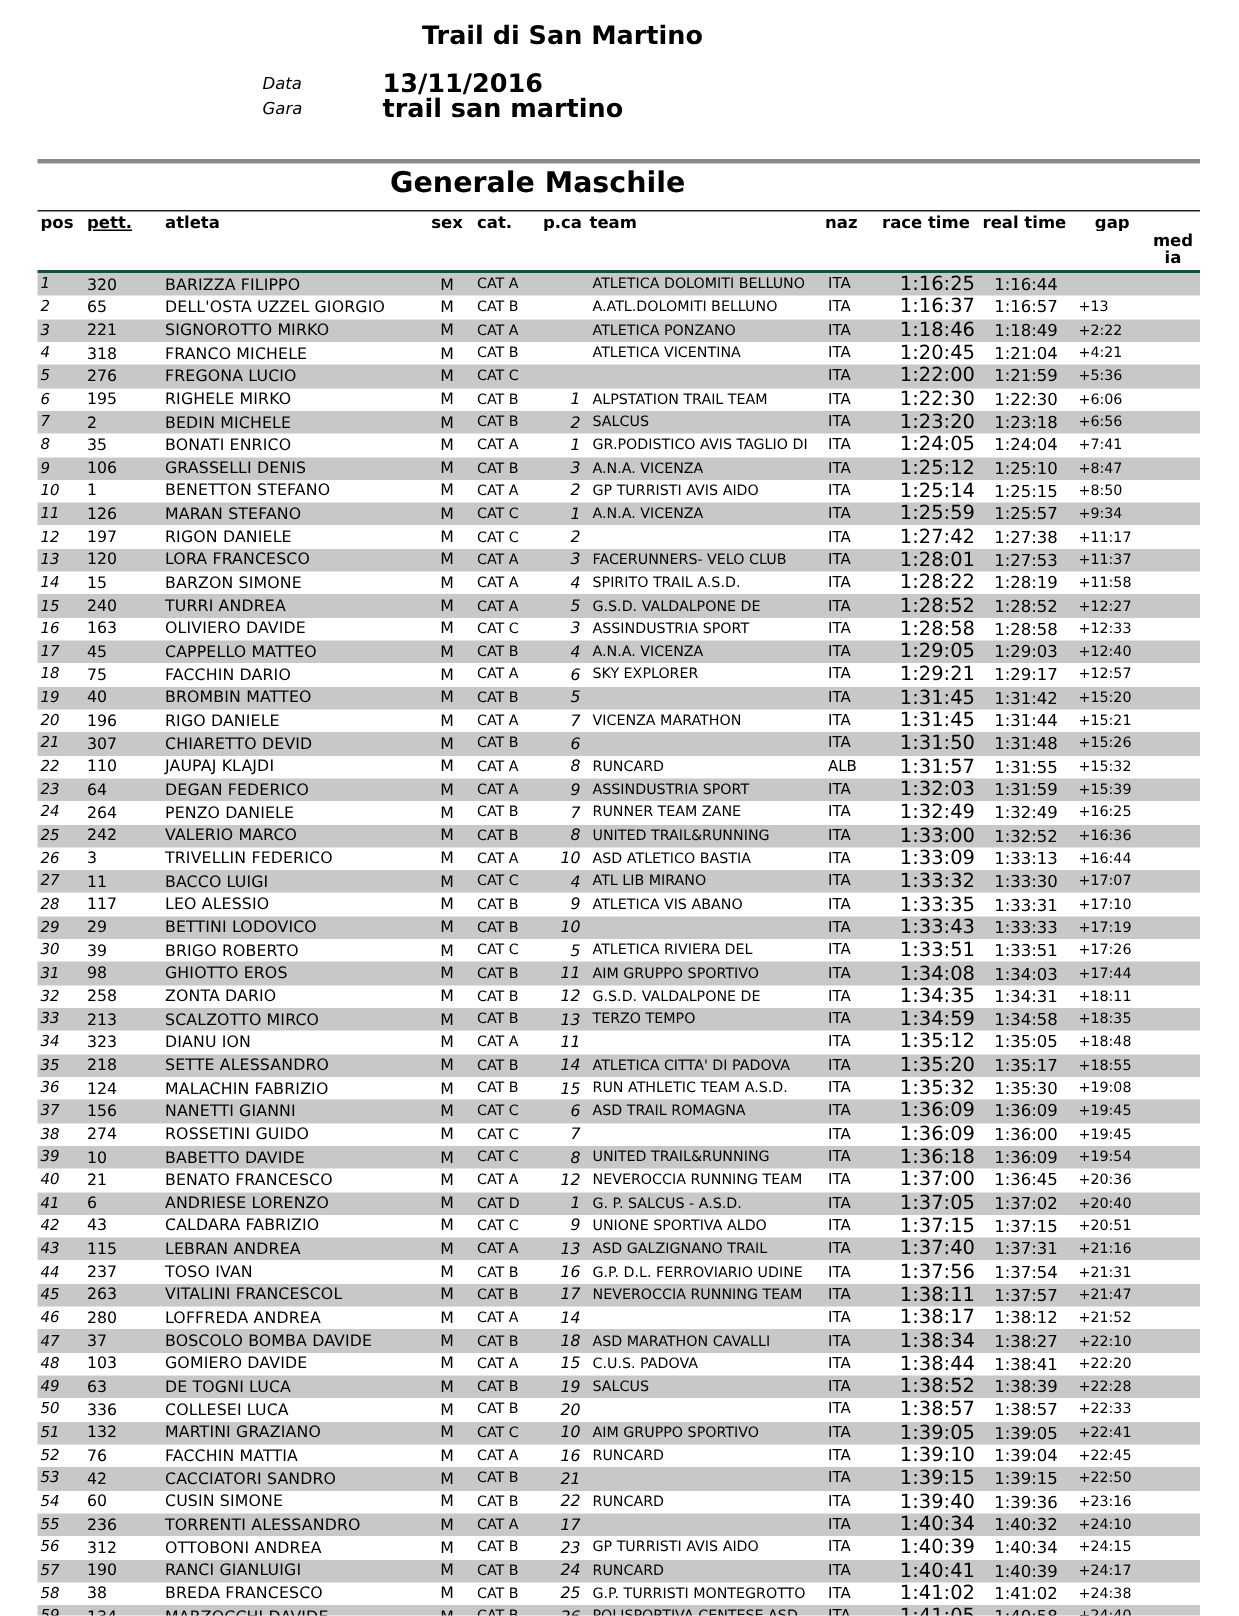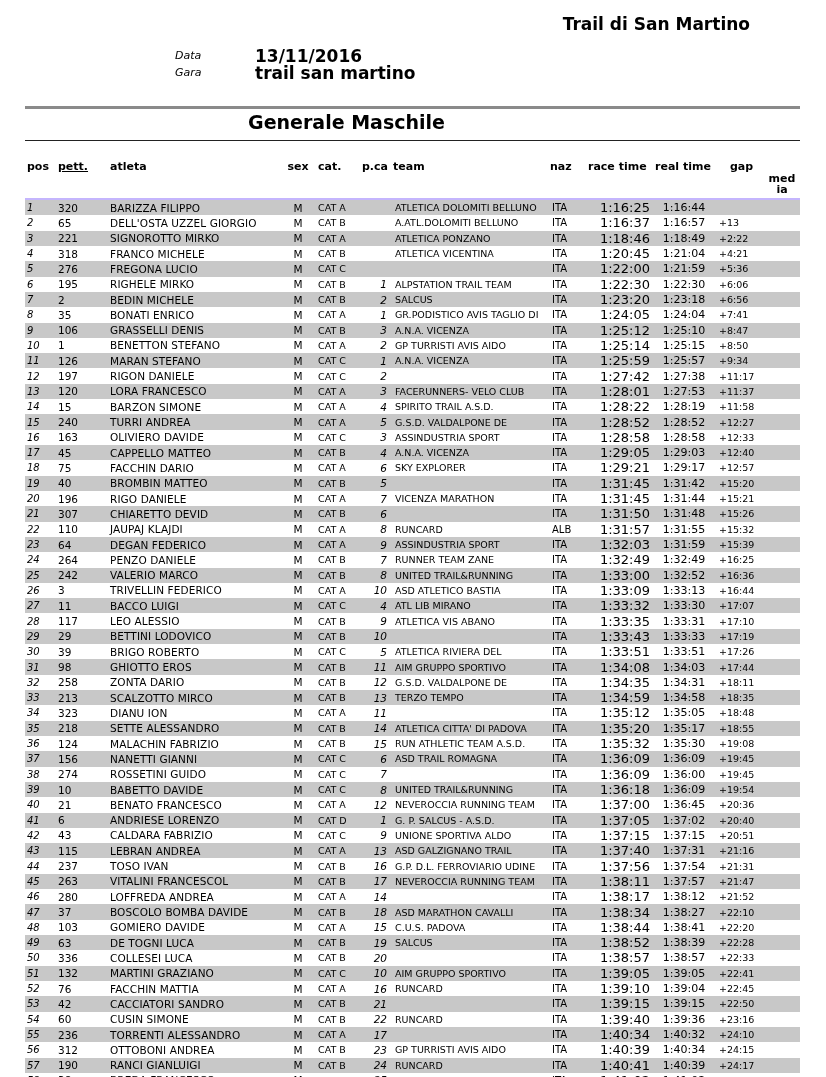--- a/index.html
+++ b/index.html
@@ -3,42 +3,42 @@
 <meta charset="utf-8">
 <style>
   html,body { margin:0; padding:0; }
   body {
     width:826px; height:1077px; background:#ffffff; position:relative;
     font-family:"DejaVu Sans","Liberation Sans",sans-serif; color:#000;
     overflow:hidden;
   }
   .doc-title {
     position:absolute; top:14px; left:0; width:750px;
-    text-align:right; font-size:17px; font-weight:bold;
+    text-align:center; font-size:17px; font-weight:bold;
   }
   .meta { position:absolute; top:47px; left:175px; }
   .meta-row { display:flex; height:17px; align-items:center; }
   .meta-label { width:80px; font-style:italic; font-size:11px; }
   .meta-value { font-weight:bold; font-size:17px; }
 
   .gray-rule { position:absolute; top:106px; left:25px; width:775px; height:3px; background:#8a8a8a; }
   .section-title {
-    position:absolute; top:111px; left:0; width:693px;
+    position:absolute; top:111px; left:12px; width:693px;
     text-align:center; font-size:19px; font-weight:bold;
   }
 
   .table { position:absolute; top:140px; left:25px; width:775px; }
   .grid {
     display:grid;
     grid-template-columns:30px 52px 180px 22px 53px 26px 162px 32px 68px 69px 45px 36px;
   }
   .thead {
-    border-top:1px solid #222; border-bottom:2px solid #c4b5fd;
+    border-top:1px solid #222; border-bottom:2px solid #14532d;
     font-weight:bold; font-size:11px; line-height:11px;
-    padding:20px 0 3px 0; align-items:start;
+    padding:2px 0 3px 0; align-items:start;
   }
   .tbody { border-bottom:3px solid #000; }
   .tr { height:15.32px; align-items:center; }
   .tr:nth-child(odd) { background:#c8c8c8; }
   .td, .th { overflow:hidden; white-space:nowrap; }
 
   
   .h-pos   { padding-left:2px; }
   .h-bib   { padding-left:3px;text-decoration:underline; }
   .h-ath   { padding-left:3px; }

